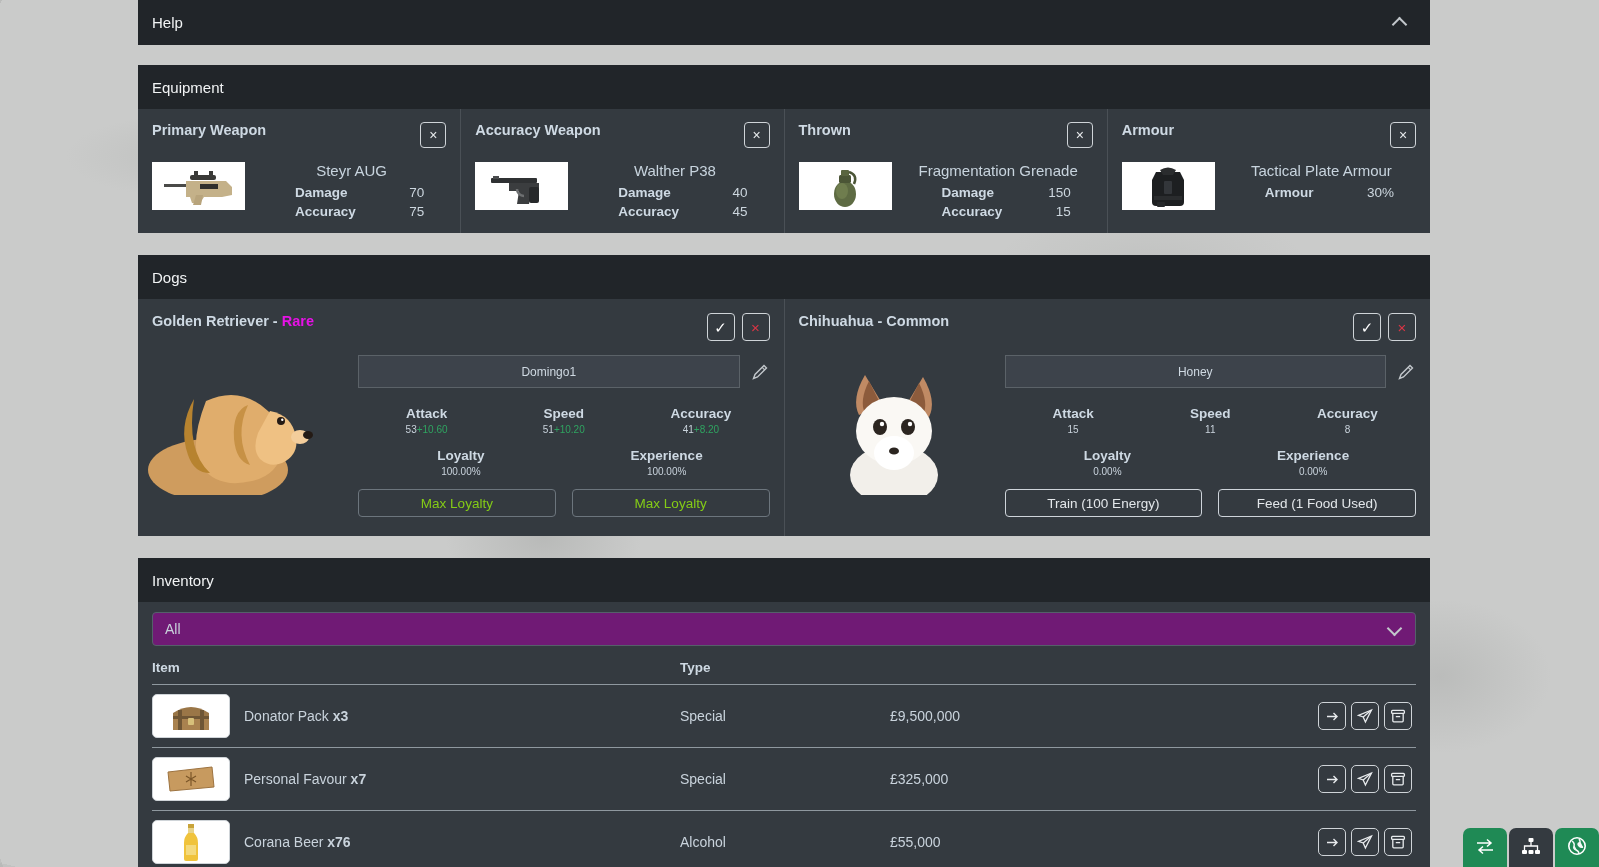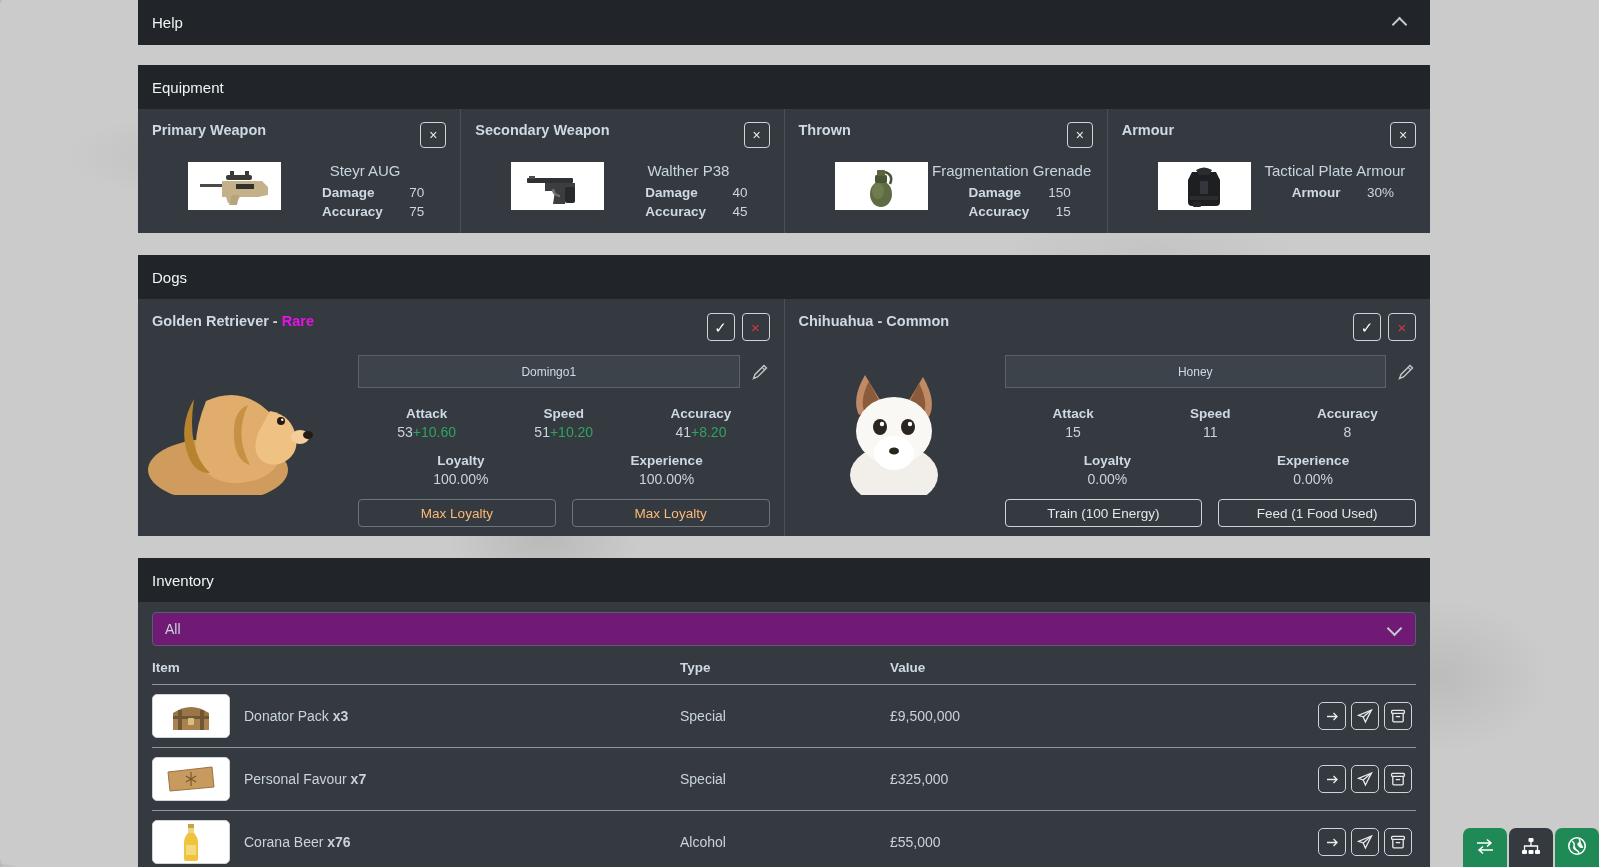--- a/index.html
+++ b/index.html
@@ -101,21 +101,21 @@
     border: 1px solid #cfd4d8;
     border-radius: 4px;
     background: transparent;
     color: #e8ebed;
     display: flex; align-items: center; justify-content: center;
     font-size: 14px;
     cursor: pointer;
     line-height: 1;
     flex: none;
   }
-  .eq-body { display: flex; gap: 3px; margin-top: 10px; margin-left: 36px; }
+  .eq-body { display: flex; gap: 12px; margin-top: 10px; }
   .eq-thumb {
     width: 93px; height: 48px;
     background: #ffffff;
     flex: none;
     display: flex; align-items: center; justify-content: center;
     overflow: hidden;
   }
   .eq-thumb svg { display: block; }
   .eq-info { flex: 1; }
   .eq-name {
@@ -177,34 +177,34 @@
     color: #cfd9e2;
     font-size: 12px;
     text-align: center;
     font-family: "Liberation Sans", sans-serif;
   }
   .pencil-icon { width: 20px; height: 20px; cursor: pointer; flex: none; }
 
   .stats3 { display: flex; margin-top: 18px; text-align: center; }
   .stats3 > div { flex: 1; }
   .st-k { font-weight: bold; font-size: 13.5px; color: #ced9e3; }
-  .st-v { font-size: 14px; color: #c9d3dc; margin-top: 3px; }
+  .st-v { font-size: 10px; color: #c9d3dc; margin-top: 3px; }
   .st-v .bonus { color: #2fa360; }
 
   .stats2 { display: flex; margin-top: 13px; text-align: center; }
   .stats2 > div { flex: 1; }
 
   .dog-btns { display: flex; gap: 16px; margin-top: 12px; }
   .dog-btn {
     flex: 1;
     height: 28px;
     border: 1px solid #6c757d;
     border-radius: 4px;
     background: transparent;
-    color: #fdba74;
+    color: #84cc16;
     font-size: 13.5px;
     cursor: pointer;
     font-family: "Liberation Sans", sans-serif;
   }
   .dog-btn.active { border-color: #ced4da; color: #e3e7ea; }
 
   
   #inventory-panel { margin-bottom: 0; }
   .inv-body { padding: 10px 14px 0 14px; }
   .inv-select {
@@ -327,21 +327,21 @@
             <div class="eq-stat">
               <span class="k">Accuracy</span>
               <span class="v">75</span>
             </div>
           </div>
         </div>
       </div>
 
       <div class="eq-slot">
         <div class="eq-slot-head">
-          <span class="label">Secondary Weapon</span>
+          <span class="label">Accuracy Weapon</span>
           <button class="x-btn">×</button>
         </div>
         <div class="eq-body">
           <div class="eq-thumb">
             <svg width="78" height="42" viewBox="0 0 78 42">
               <rect x="8" y="13" width="46" height="5" rx="1" fill="#2f3133"></rect>
               <path d="M26 18 h30 v6 l-8 3 l-2 12 h-12 l2 -13 h-10 z" fill="#3b3d3f"></path>
               <path d="M34 24 a7 7 0 0 0 7 7" fill="none" stroke="#6d6f71" stroke-width="2.5"></path>
               <rect x="46" y="22" width="10" height="16" rx="2" fill="#27292b"></rect>
               <rect x="10" y="11" width="6" height="3" fill="#4a4c4e"></rect>
@@ -569,21 +569,20 @@
     <div class="inv-body">
       <div class="inv-select">
         <span>All</span>
         <span class="chevron-down"></span>
       </div>
 
       <div class="inv-table">
         <div class="inv-head-row">
           <div class="c-item">Item</div>
           <div class="c-type">Type</div>
-          <div class="c-value">Value</div>
           <div class="c-act"></div>
         </div>
 
         <div class="inv-row">
           <div class="c-item item-cell">
             <div class="item-thumb">
               <svg width="56" height="38" viewBox="0 0 56 38">
                 <path d="M10 16 q18 -12 36 0 v4 h-36 z" fill="#9a7647"></path>
                 <rect x="10" y="19" width="36" height="14" fill="#a9824f"></rect>
                 <rect x="10" y="19" width="36" height="3" fill="#6f5635"></rect>

